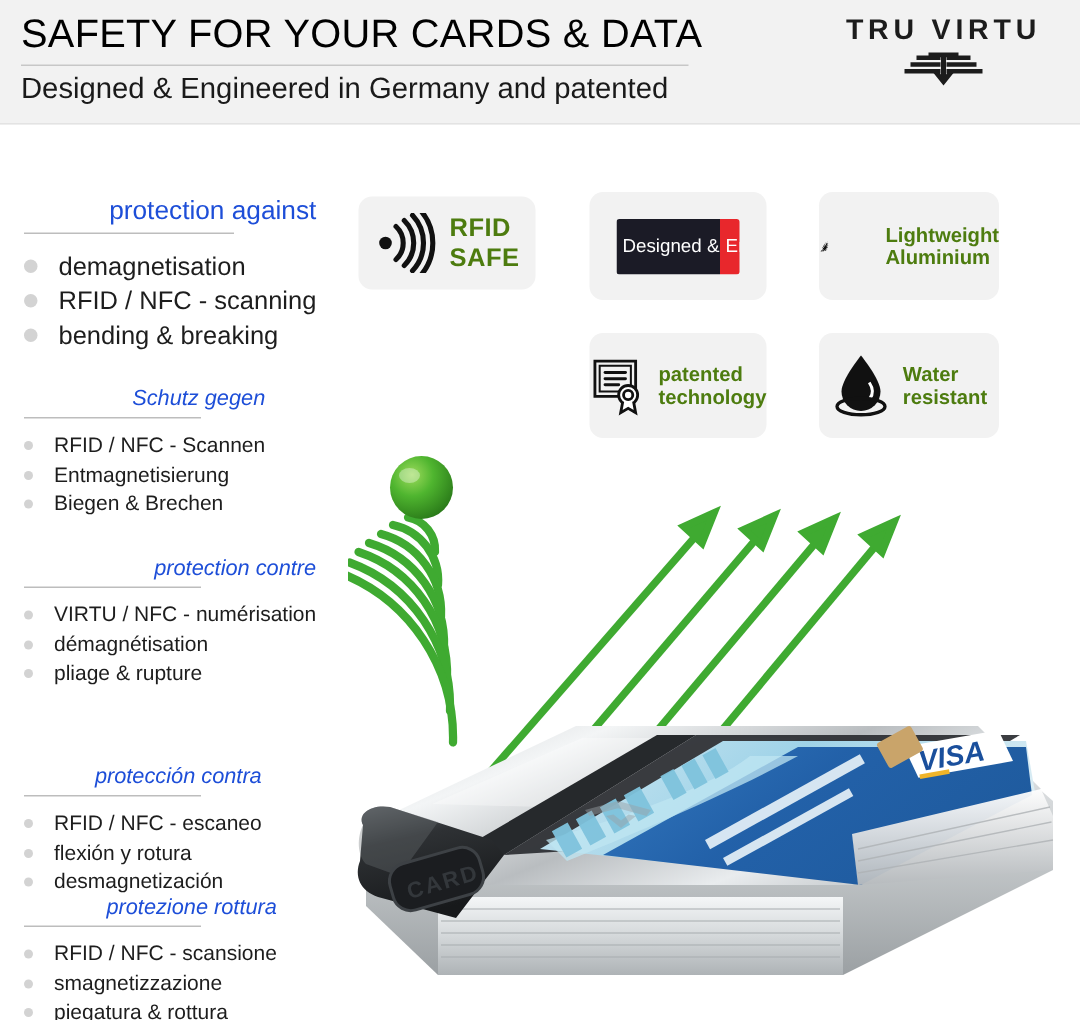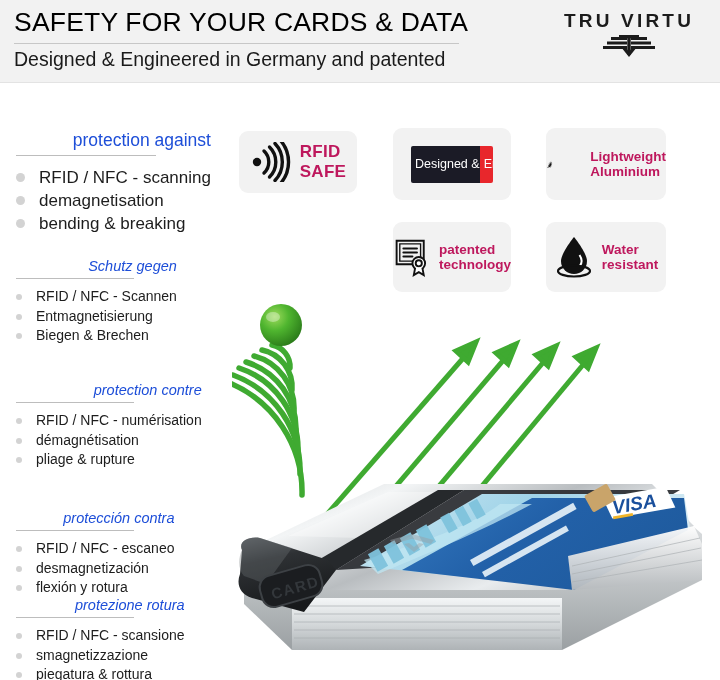--- a/index.html
+++ b/index.html
@@ -107,40 +107,40 @@
   .blk-sm .lang-rule { width: 118px; margin-top: 1px; }
   .blk-sm .lang-list { margin-top: 8px; }
   .blk-sm .lang-list li {
     font-size: 14px;
     line-height: 19.5px;
     padding-left: 20px;
   }
   .blk-sm .bullet { width: 6px; height: 6px; top: 7px; }
 
   .blk-de { top: 258px; }
-  .blk-fr { top: 382px; }
+  .blk-fr { top: 371px; }
   .blk-es { top: 510px; }
   .blk-it { top: 597px; }
 
   
   .badge {
     position: absolute;
     background: #f2f2f2;
     border-radius: 9px;
     display: flex;
     align-items: center;
     justify-content: center;
     gap: 8px;
     box-sizing: border-box;
   }
   .badge-label {
     font-size: 13.5px;
     font-weight: 700;
     line-height: 15.5px;
-    color: #be185d;
+    color: #4d7c0f;
     white-space: pre-line;
   }
   .badge-rfid  { left: 239px; top: 131px; width: 118px; height: 62px; }
   .badge-rfid .badge-label { font-size: 17px; line-height: 20px; letter-spacing: 0.3px; }
   .badge-germany { left: 393px; top: 128px; width: 118px; height: 72px; }
   .badge-light { left: 546px; top: 128px; width: 120px; height: 72px; gap: 37px; }
   .badge-patent { left: 393px; top: 222px; width: 118px; height: 70px; }
   .badge-water { left: 546px; top: 222px; width: 120px; height: 70px; }
 
   
@@ -193,58 +193,58 @@
         <path d="M40 14 l8 10 l8 -10 h-4.2 l-3.8 4.8 l-3.8 -4.8 z"></path>
       </g>
     </svg>
   </div>
 </div>
 
 <div class="lang-block blk-en1">
   <div class="lang-title">protection against</div>
   <div class="lang-rule"></div>
   <ul class="lang-list">
+    <li><span class="bullet"></span><span>demagnetisation</span></li>
     <li><span class="bullet"></span><span>RFID / NFC - scanning</span></li>
-    <li><span class="bullet"></span><span>demagnetisation</span></li>
     <li><span class="bullet"></span><span>bending &amp; breaking</span></li>
   </ul>
 </div>
 
 <div class="lang-block blk-sm blk-de">
   <div class="lang-title">Schutz gegen</div>
   <div class="lang-rule"></div>
   <ul class="lang-list">
     <li><span class="bullet"></span><span>RFID / NFC - Scannen</span></li>
     <li><span class="bullet"></span><span>Entmagnetisierung</span></li>
     <li><span class="bullet"></span><span>Biegen &amp; Brechen</span></li>
   </ul>
 </div>
 
 <div class="lang-block blk-sm blk-fr">
   <div class="lang-title">protection contre</div>
   <div class="lang-rule"></div>
   <ul class="lang-list">
-    <li><span class="bullet"></span><span>RFID / NFC - numérisation</span></li>
+    <li><span class="bullet"></span><span>VIRTU / NFC - numérisation</span></li>
     <li><span class="bullet"></span><span>démagnétisation</span></li>
     <li><span class="bullet"></span><span>pliage &amp; rupture</span></li>
   </ul>
 </div>
 
 <div class="lang-block blk-sm blk-es">
   <div class="lang-title">protección contra</div>
   <div class="lang-rule"></div>
   <ul class="lang-list">
     <li><span class="bullet"></span><span>RFID / NFC - escaneo</span></li>
+    <li><span class="bullet"></span><span>flexión y rotura</span></li>
     <li><span class="bullet"></span><span>desmagnetización</span></li>
-    <li><span class="bullet"></span><span>flexión y rotura</span></li>
   </ul>
 </div>
 
 <div class="lang-block blk-sm blk-it">
-  <div class="lang-title">protezione rotura</div>
+  <div class="lang-title">protezione rottura</div>
   <div class="lang-rule"></div>
   <ul class="lang-list">
     <li><span class="bullet"></span><span>RFID / NFC - scansione</span></li>
     <li><span class="bullet"></span><span>smagnetizzazione</span></li>
     <li><span class="bullet"></span><span>piegatura &amp; rottura</span></li>
   </ul>
 </div>
 
 <div class="badge badge-rfid">
   <svg width="42" height="40" viewBox="0 0 42 40">

